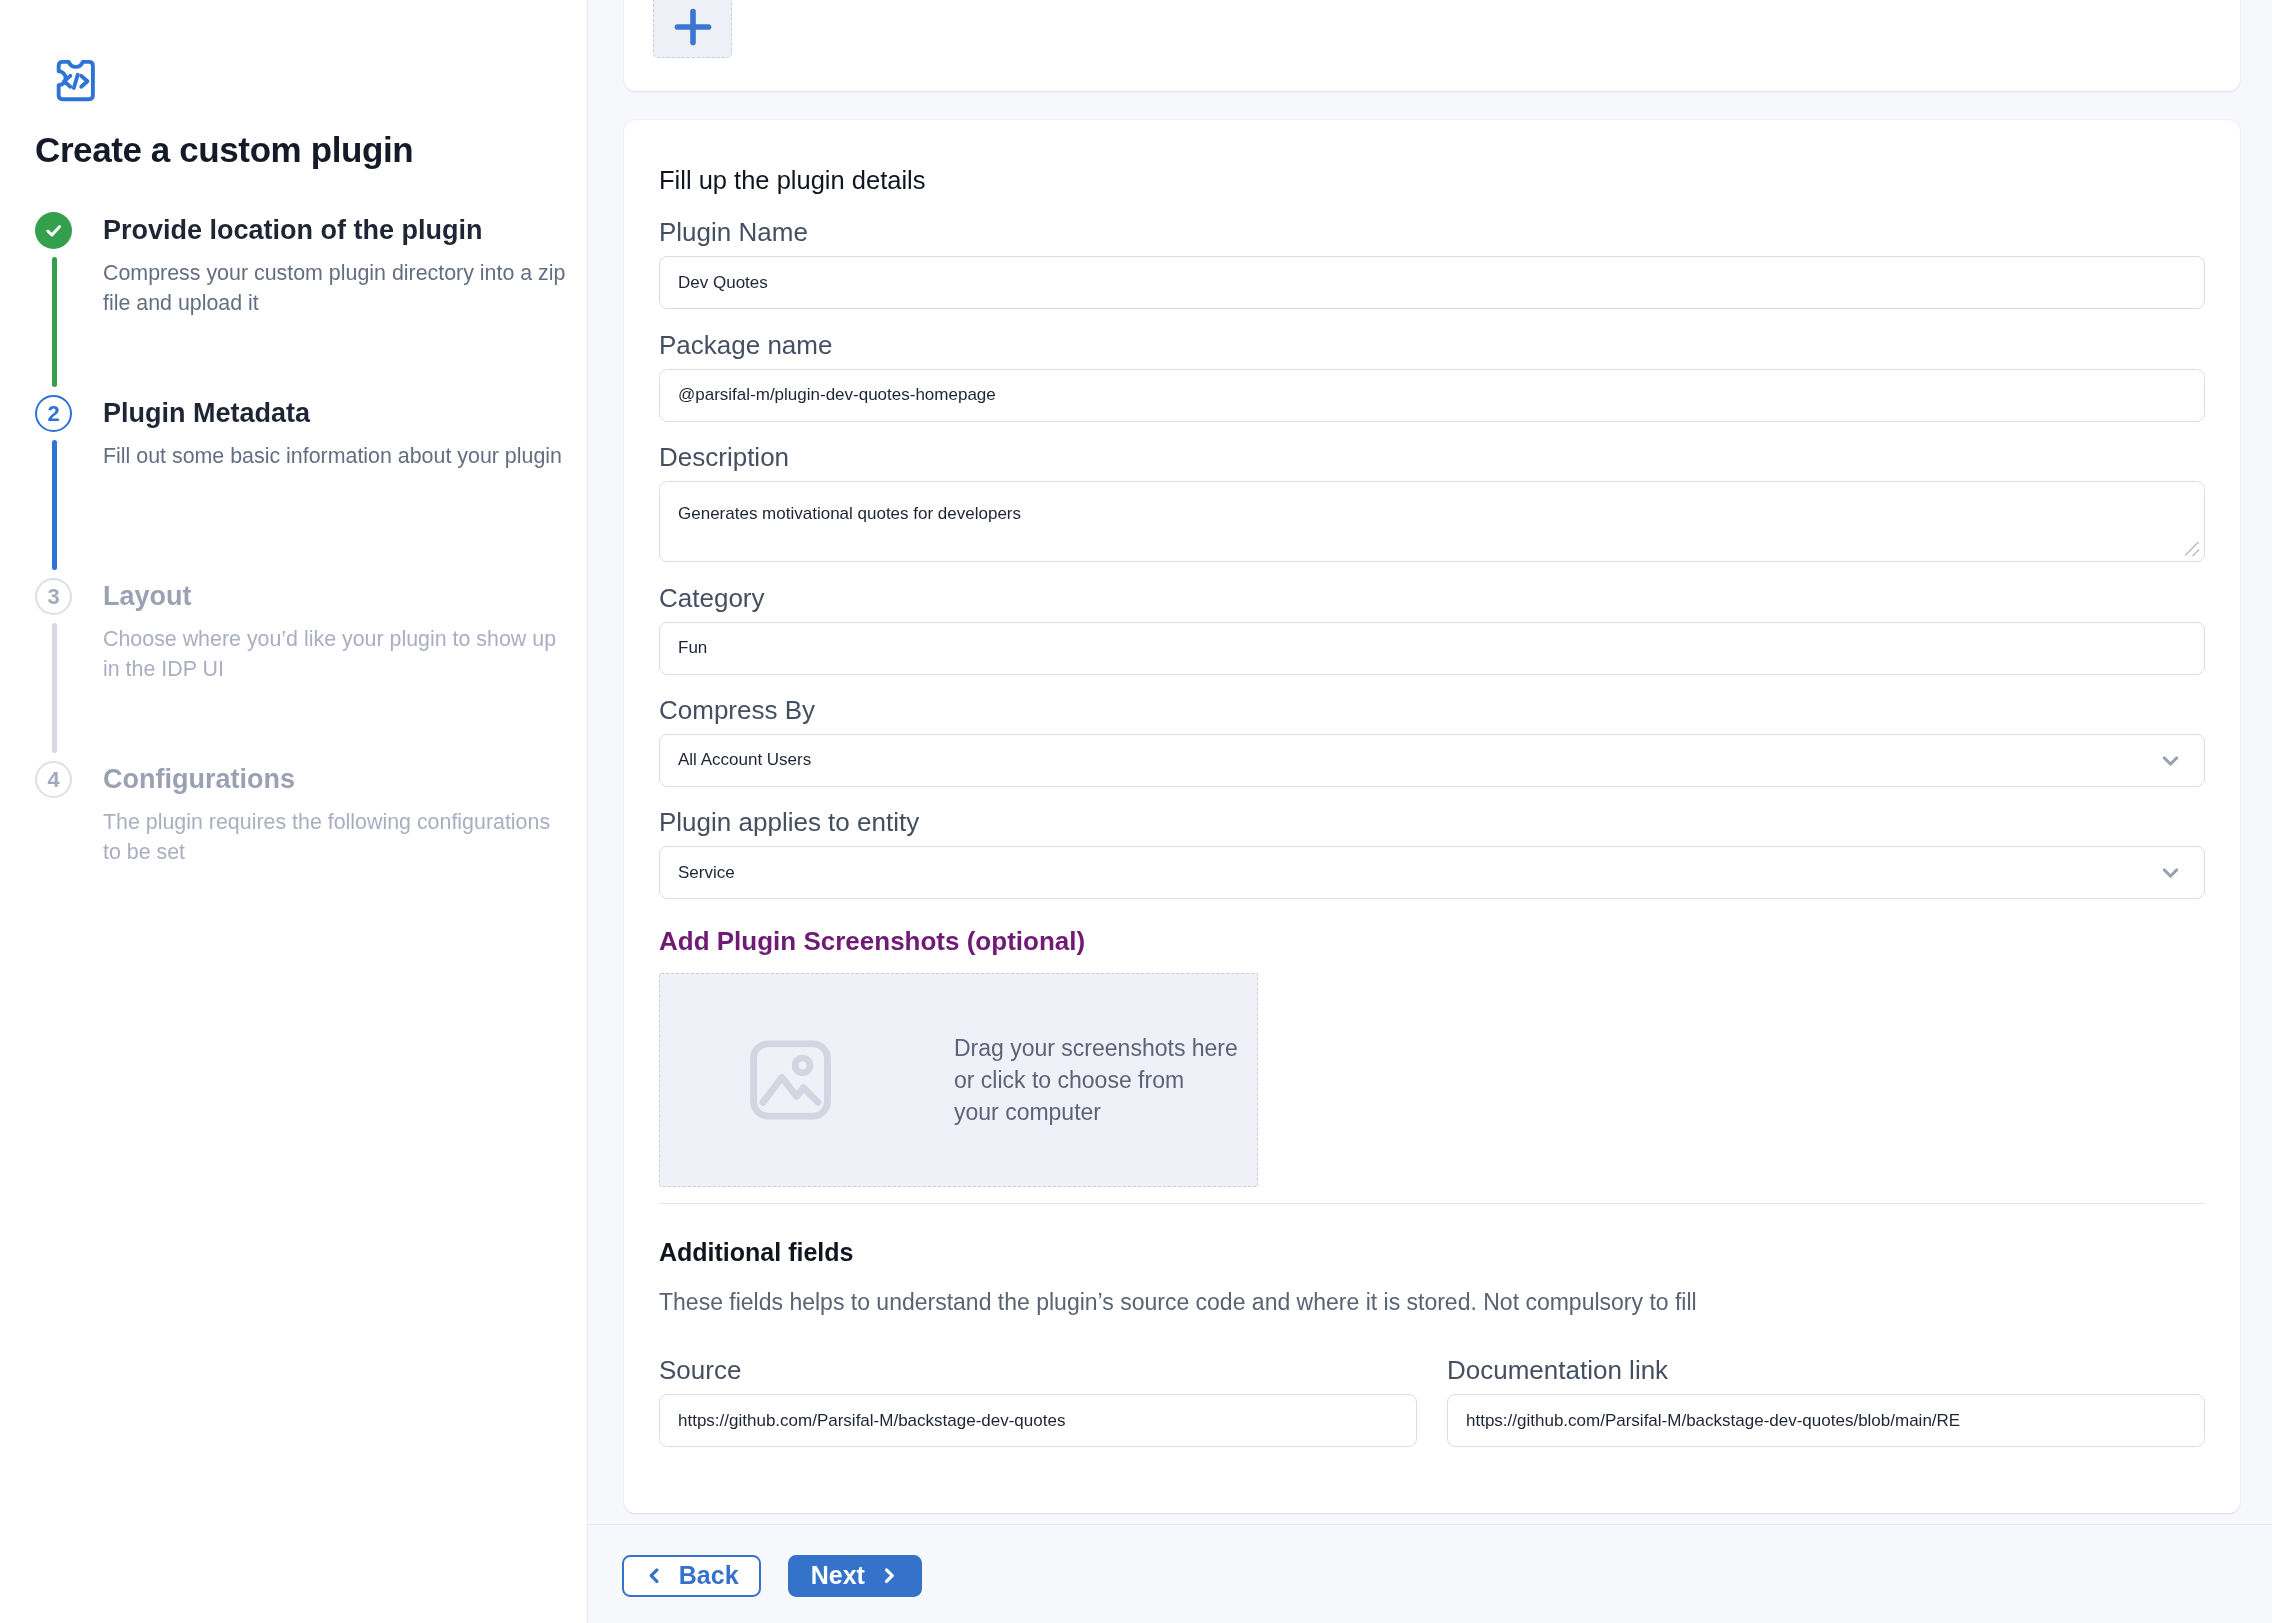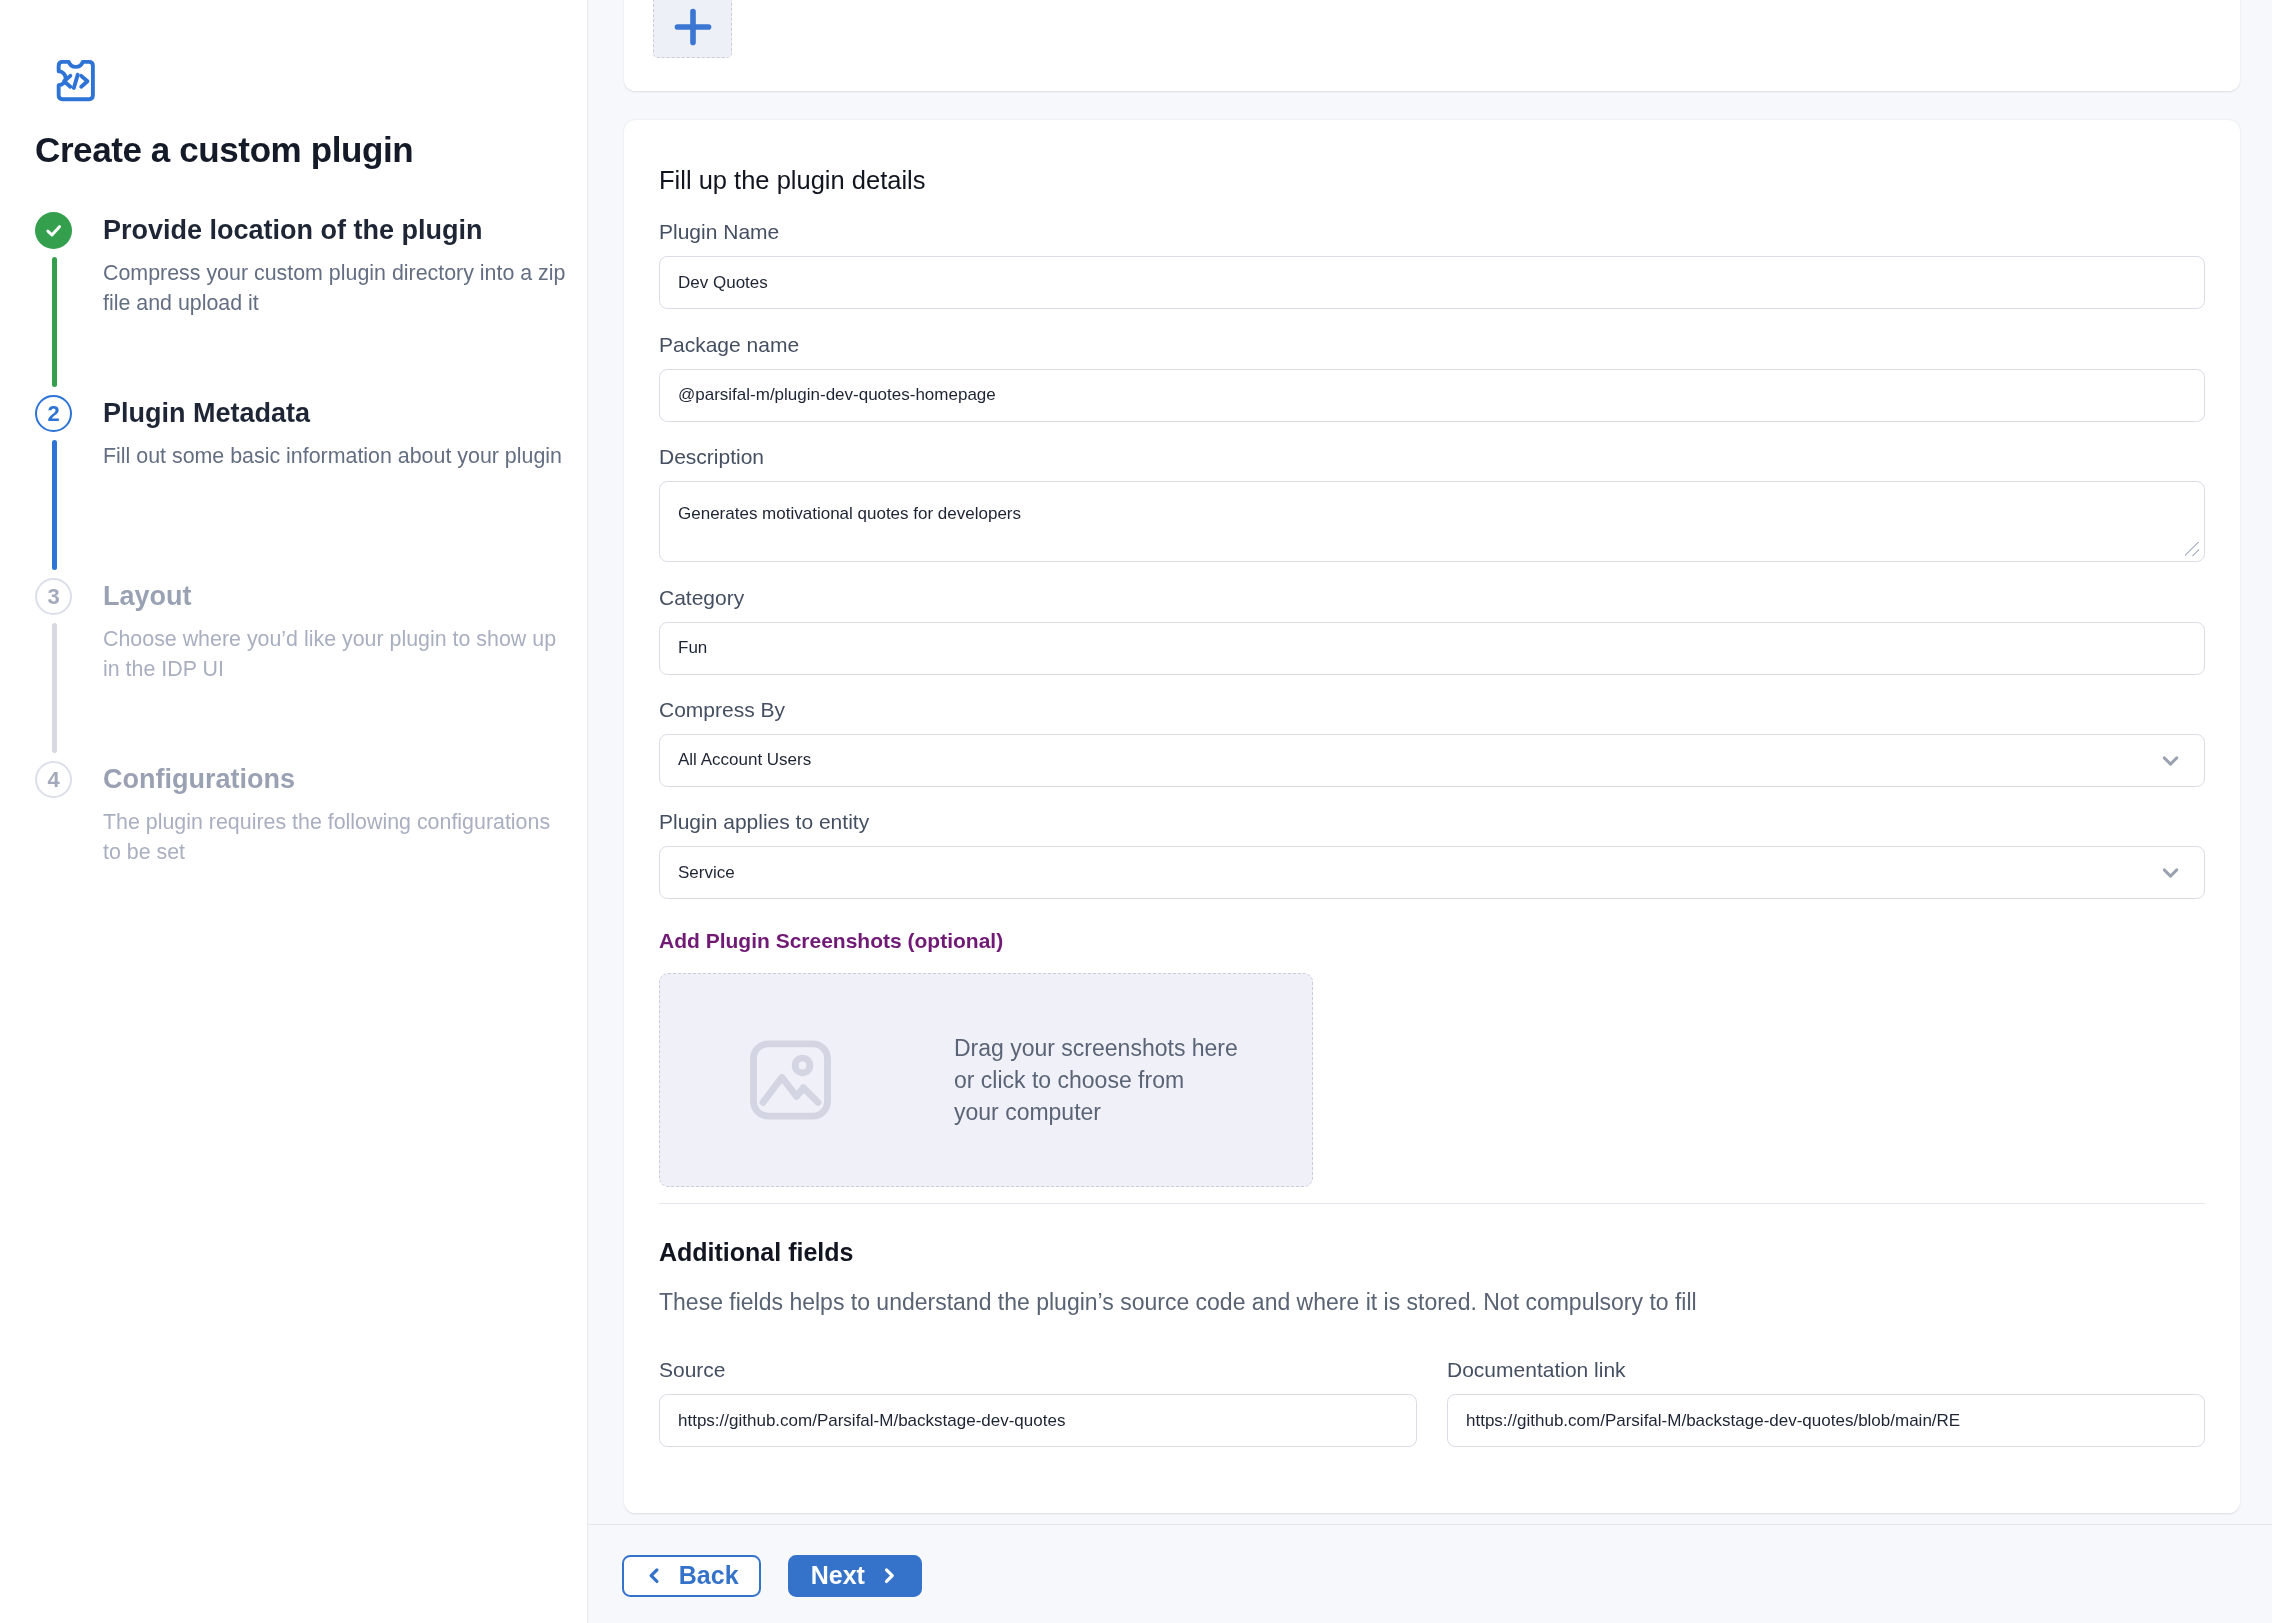--- a/index.html
+++ b/index.html
@@ -67,21 +67,21 @@
   .form-card {
     margin: 29px 33px 0 36px;
     background: #fff; border-radius: 11.5px;
     box-shadow: 0 0.8px 2.5px rgba(16,24,40,.07), 0 0.8px 1.6px rgba(16,24,40,.05);
     padding: 44px 35px 66px 35px;
   }
   .form-heading { font-size: 25.5px; font-weight: 400; color: #10151f; line-height: 33px; }
   .section-heading { font-size: 25px; font-weight: 700; color: #10151f; line-height: 31px; }
 
   .field { margin-top: 21.4px; }
-  .field-label { display: block; font-size: 21px; font-weight: 500; color: #454f62; line-height: 28px; }
+  .field-label { display: block; font-size: 26px; font-weight: 500; color: #454f62; line-height: 28px; }
   .field-label.strong { font-weight: 600; color: #701a75; }
   .text-input, .select-box, .text-area {
     margin-top: 10px; width: 100%;
     background: #fff; border: 1.6px solid #d9dce6; border-radius: 8.2px;
     font-family: "Liberation Sans", "DejaVu Sans", sans-serif;
     font-size: 17px; color: #1d2433;
   }
   .text-input { height: 53px; padding: 0 18px; outline: none; }
   .select-box {
     height: 53px; padding: 0 21.4px 0 18px;
@@ -94,22 +94,22 @@
     padding: 18px; resize: none; outline: none; line-height: 28px;
   }
   .ta-grip {
     position: absolute; right: 5.8px; bottom: 5.8px; width: 14px; height: 14px;
     background:
       linear-gradient(135deg, transparent 0 44%, #bcc1cf 44% 52%, transparent 52% 72%, #bcc1cf 72% 80%, transparent 80%);
   }
 
   .dropzone {
     margin-top: 18px;
-    width: 654px; height: 214px;
-    background: #f0f1f8; border: 1.6px dashed #c9cdda; border-radius: 9px;
+    width: 599px; height: 214px;
+    background: #f0f1f8; border: 1.6px dashed #c9cdda; border-radius: 2px;
     display: flex; align-items: center;
     padding-left: 82px;
     cursor: pointer;
   }
   .dz-text { margin-left: 115px; font-size: 23px; line-height: 32px; color: #5b6476; }
 
   .divider { border: none; border-top: 1.6px solid #e4e6ed; margin-top: 15.7px; }
   .additional-heading { margin-top: 33px; }
   .helper-text { margin-top: 20px; font-size: 23px; color: #59637400; color: #596374; line-height: 28px; }
   .cols { display: grid; grid-template-columns: 1fr 1fr; column-gap: 30px; margin-top: 18px; }

